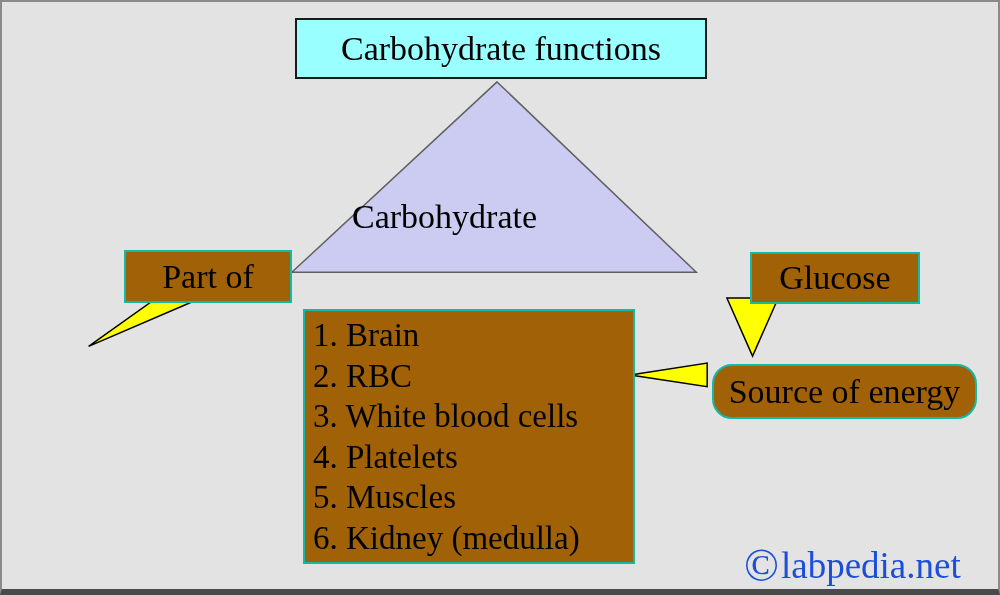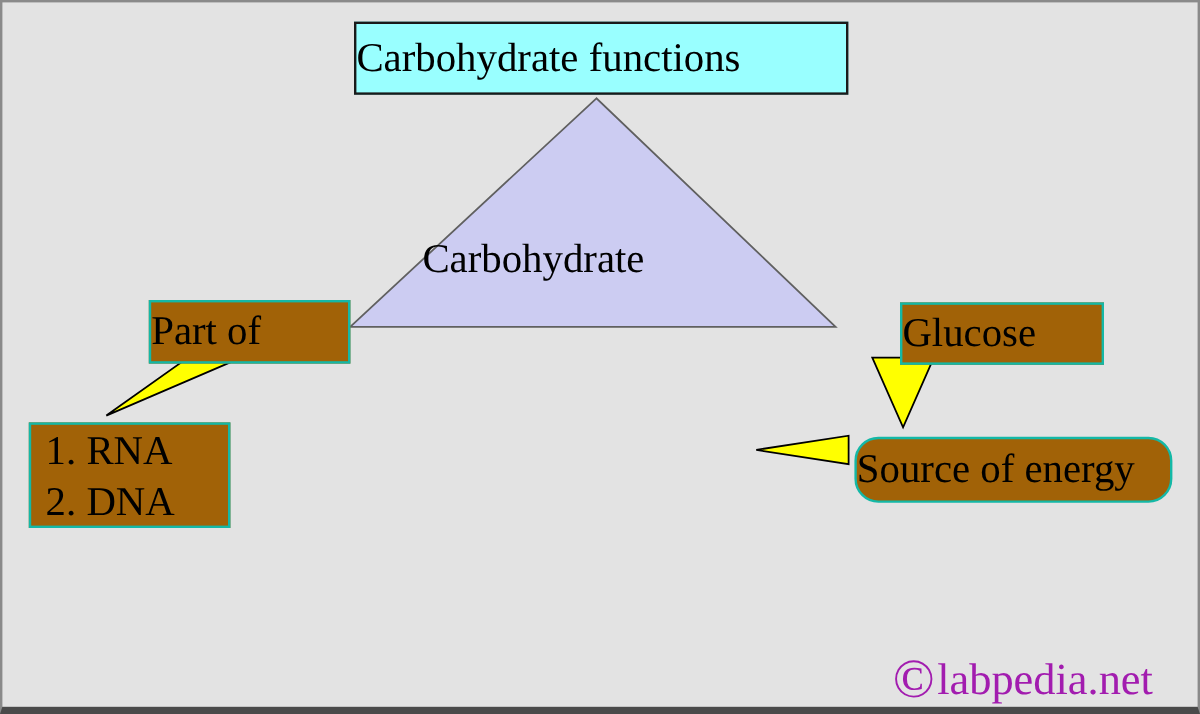--- a/index.html
+++ b/index.html
@@ -13,21 +13,21 @@
     overflow:hidden;
     font-family:"Liberation Serif","DejaVu Serif",serif;
     color:#000;
   }
   .layer{position:absolute;left:0;top:0;width:100%;height:100%;}
   .tri{fill:#ccccf2;stroke:#606060;stroke-width:1.5;}
   .tail{fill:#ffff00;stroke:#000;stroke-width:1.5;}
   .box{
     position:absolute;box-sizing:border-box;
     border:2px solid #14b8a6;
-    display:flex;align-items:center;
+    display:flex;align-items:center;justify-content:center;
     font-size:34px;line-height:1.1;white-space:nowrap;
   }
   .cyan{background:#99ffff;border-color:#1a1a1a;}
   .yellow{background:#a16207;}
   .title-box{left:293px;top:16px;width:412px;height:61px;}
   .tri-label{
     position:absolute;left:350px;top:196px;width:300px;
     text-align:left;font-size:34px;
   }
   .part-of{left:122px;top:248px;width:168px;height:53px;}
@@ -38,21 +38,21 @@
   }
   .center-list{
     left:301px;top:307px;width:332px;height:255px;
     display:block;padding:4px 4px 0 8px;
     font-size:33px;line-height:40.5px;
   }
   .glucose{left:702px;top:250px;width:170px;height:52px;margin-left:46px;}
   .source{left:710px;top:362px;width:265px;height:55px;border-radius:20px;}
   .watermark{
     position:absolute;left:742px;top:542px;
-    font-size:37px;line-height:44px;white-space:nowrap;color:#a21caf;
+    font-size:37px;line-height:44px;white-space:nowrap;color:#1d4ed8;
   }
   .wm-symbol{font-size:46px;vertical-align:-3px;letter-spacing:2px;}
 </style>
 </head>
 <body>
 
 <div class="frame">
 
   <svg class="layer" viewBox="0 0 1000 595">
     <polygon class="tri" points="497,81 289,274 699,274"></polygon>
@@ -64,25 +64,29 @@
   <div class="box cyan title-box">
     <span>Carbohydrate functions</span>
   </div>
 
   <div class="tri-label">Carbohydrate</div>
 
   <div class="box yellow part-of">
     <span>Part of</span>
   </div>
 
-  <div class="box yellow rna-dna">
-    <div>1. RNA</div>
-    <div>2. DNA</div>
+
+  <div class="box yellow center-list">
+    <div>1. Brain</div>
+    <div>2. RBC</div>
+    <div>3. White blood cells</div>
+    <div>4. Platelets</div>
+    <div>5. Muscles</div>
+    <div>6. Kidney (medulla)</div>
   </div>
-
 
   <div class="box yellow glucose">
     <span>Glucose</span>
   </div>
 
   <div class="box yellow source">
     <span>Source of energy</span>
   </div>
 
   <div class="watermark">

